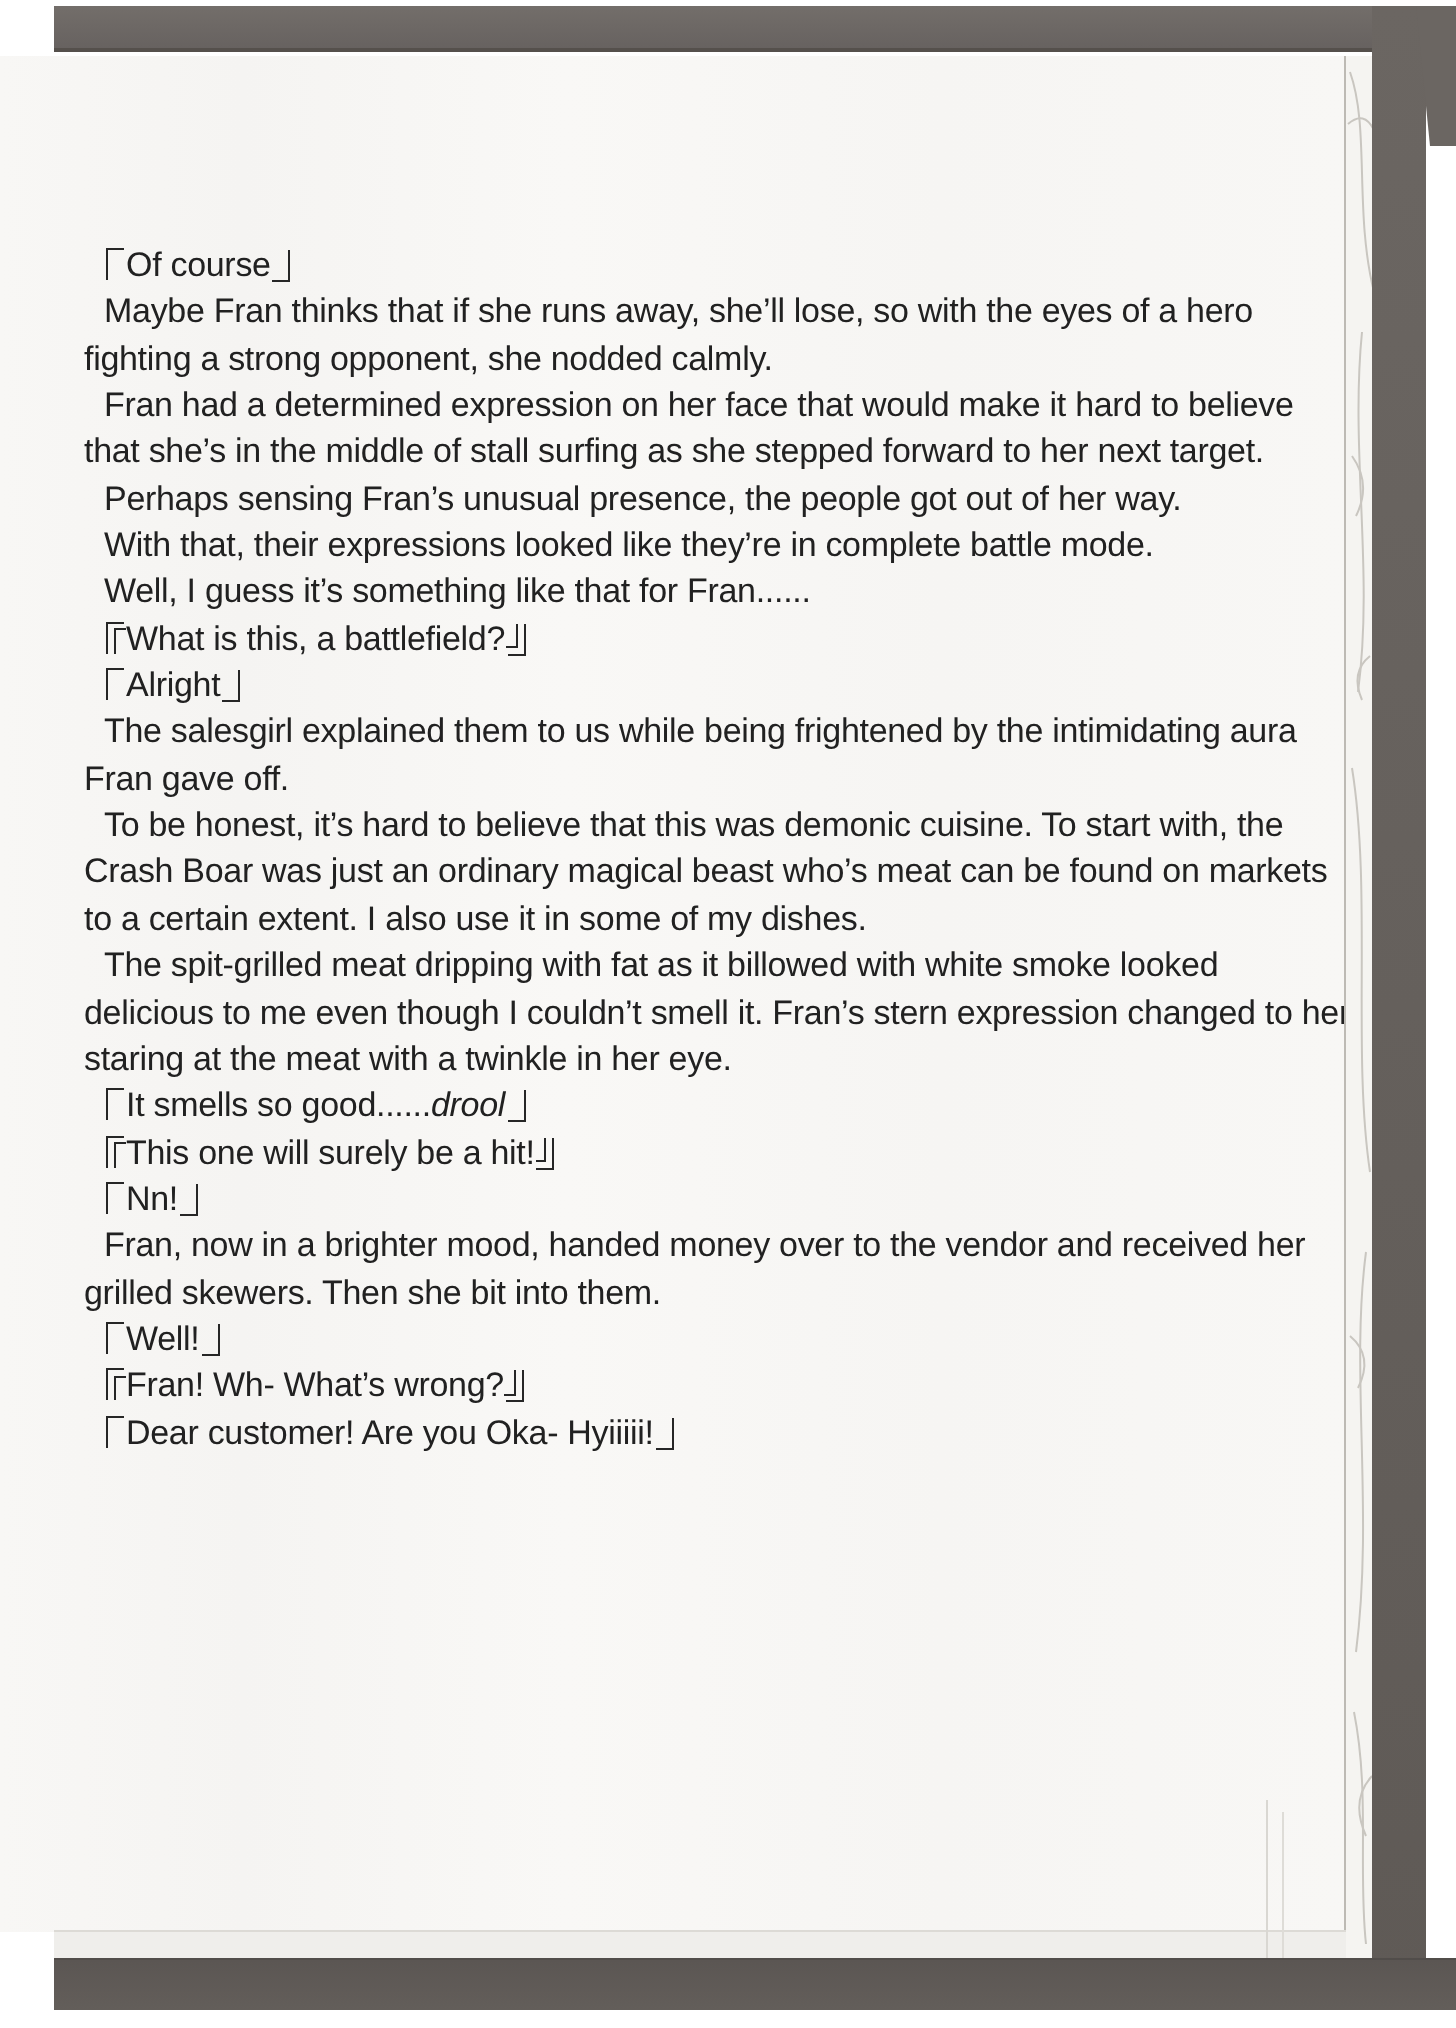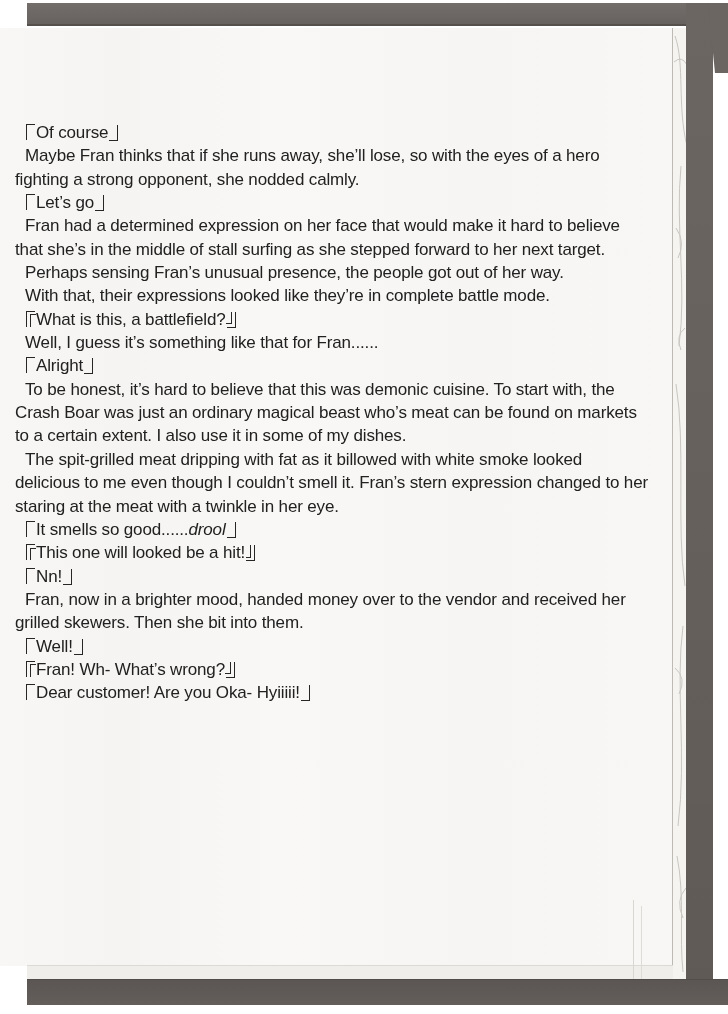--- a/index.html
+++ b/index.html
@@ -6,21 +6,21 @@
   body{width:728px;height:1014px;background:#ffffff;overflow:hidden;
        font-family:"Liberation Sans", sans-serif;}
 
   .stage{position:relative;width:728px;height:1014px;background:#ffffff;overflow:hidden;}
 
   
   .page{position:absolute;left:0;top:28px;width:673px;height:938px;
         background:linear-gradient(90deg,#f8f7f5 0%,#f5f4f2 18%,#f9f8f6 42%,#f6f5f3 70%,#f8f7f5 100%);}
 
   
-  .text-block{position:absolute;left:15px;top:93px;width:633px;
+  .text-block{position:absolute;left:42px;top:93px;width:633px;
               font-size:17px;line-height:23.35px;letter-spacing:-0.15px;color:#212121;}
   .para{margin:0;text-indent:10px;}
   .para em{font-style:italic;margin-top:34px;}
 
   
   .bk{position:relative;display:inline-block;width:11px;height:17px;vertical-align:-3px;}
   .bk i{position:absolute;display:block;border:0 solid #262626;}
   .bk.open i:first-child{left:1px;top:0;width:8px;height:15px;border-left-width:1.7px;border-top-width:1.7px;}
   .bk.close i:first-child{right:1px;bottom:0;width:8px;height:15px;border-right-width:1.7px;border-bottom-width:1.7px;}
   .bk.double.open i:nth-child(2){left:5px;top:3.5px;width:4.5px;height:11.5px;border-left-width:1.3px;border-top-width:1.3px;}
@@ -47,31 +47,31 @@
 </style>
 </head>
 <body>
 
 <div class="stage">
 
   <div class="page">
     <div class="text-block">
         <p class="para"><span class="bk open"><i></i></span><span>Of course</span><span class="bk close"><i></i></span></p>
         <p class="para"><span>Maybe Fran thinks that if she runs away, she’ll lose, so with the eyes of a hero fighting a strong opponent, she nodded calmly.</span></p>
-        <p class="para"><span class="bk open"><i></i></span><span>Let’s go</span><span class="bk close"><i></i></span></p>
         <p class="para"><span>Fran had a determined expression on her face that would make it hard to believe that she’s in the middle of stall surfing as she stepped forward to her next target.</span></p>
         <p class="para"><span>Perhaps sensing Fran’s unusual presence, the people got out of her way.</span></p>
         <p class="para"><span>With that, their expressions looked like they’re in complete battle mode.</span></p>
+        <p class="para"><span>Well, I guess it’s something like that for Fran......</span></p>
         <p class="para"><span class="bk open double"><i></i><i></i></span><span>What is this, a battlefield?</span><span class="bk close double"><i></i><i></i></span></p>
-        <p class="para"><span>Well, I guess it’s something like that for Fran......</span></p>
         <p class="para"><span class="bk open"><i></i></span><span>Alright</span><span class="bk close"><i></i></span></p>
+        <p class="para"><span>The salesgirl explained them to us while being frightened by the intimidating aura Fran gave off.</span></p>
         <p class="para"><span>To be honest, it’s hard to believe that this was demonic cuisine. To start with, the Crash Boar was just an ordinary magical beast who’s meat can be found on markets to a certain extent. I also use it in some of my dishes.</span></p>
         <p class="para"><span>The spit-grilled meat dripping with fat as it billowed with white smoke looked delicious to me even though I couldn’t smell it. Fran’s stern expression changed to her staring at the meat with a twinkle in her eye.</span></p>
         <p class="para"><span class="bk open"><i></i></span><span>It smells so good......</span><em>drool</em><span class="bk close"><i></i></span></p>
-        <p class="para"><span class="bk open double"><i></i><i></i></span><span>This one will looked be a hit!</span><span class="bk close double"><i></i><i></i></span></p>
+        <p class="para"><span class="bk open double"><i></i><i></i></span><span>This one will surely be a hit!</span><span class="bk close double"><i></i><i></i></span></p>
         <p class="para"><span class="bk open"><i></i></span><span>Nn!</span><span class="bk close"><i></i></span></p>
         <p class="para"><span>Fran, now in a brighter mood, handed money over to the vendor and received her grilled skewers. Then she bit into them.</span></p>
         <p class="para"><span class="bk open"><i></i></span><span>Well!</span><span class="bk close"><i></i></span></p>
         <p class="para"><span class="bk open double"><i></i><i></i></span><span>Fran! Wh- What’s wrong?</span><span class="bk close double"><i></i><i></i></span></p>
         <p class="para"><span class="bk open"><i></i></span><span>Dear customer! Are you Oka- Hyiiiii!</span><span class="bk close"><i></i></span></p>
       </div>
   </div>
 
   <div class="edge-strip">
     <svg width="16" height="951" viewBox="0 0 16 951">

